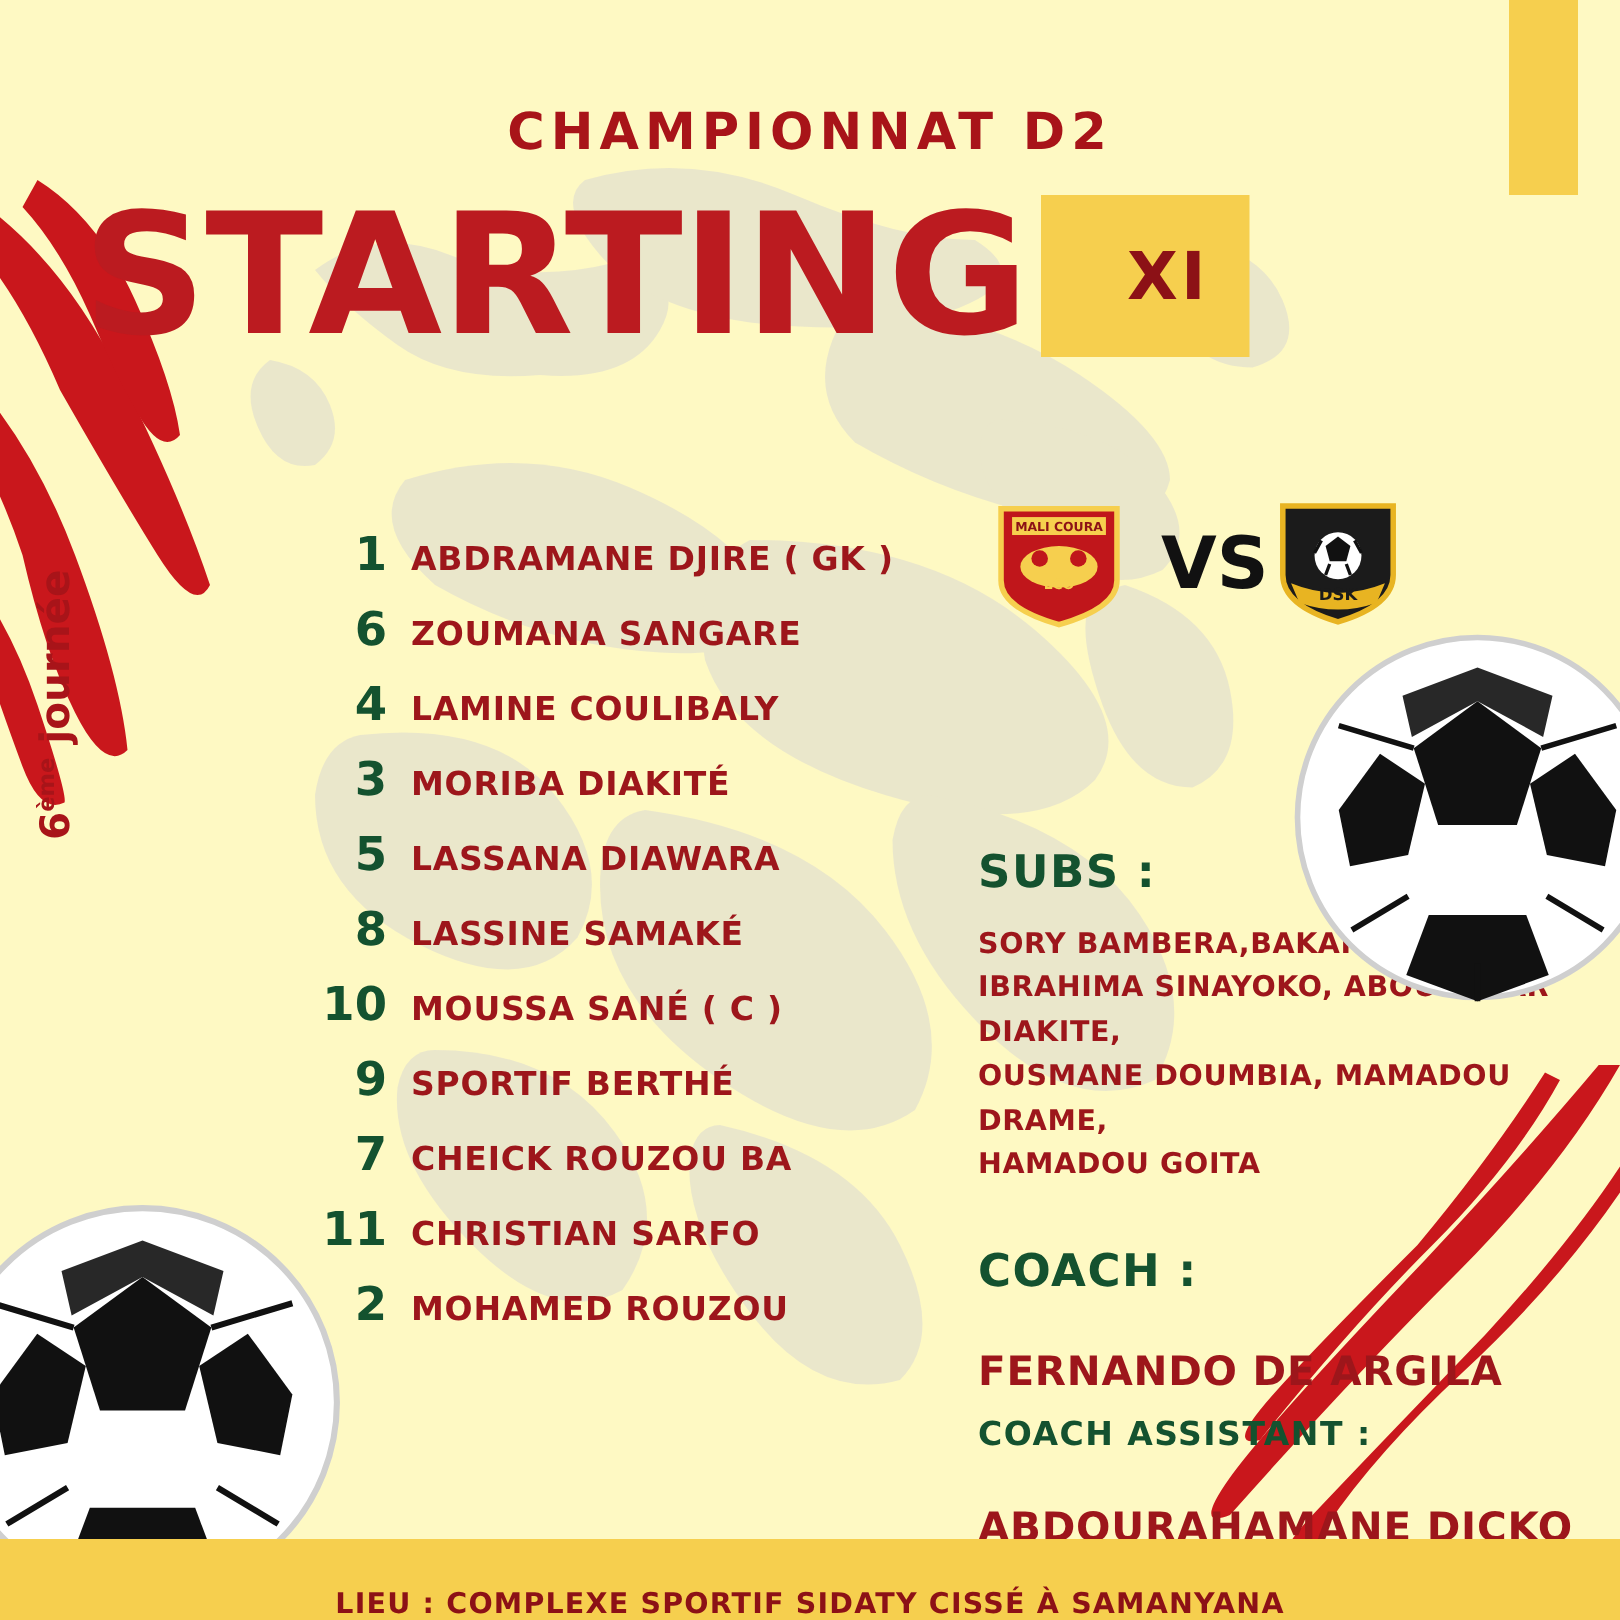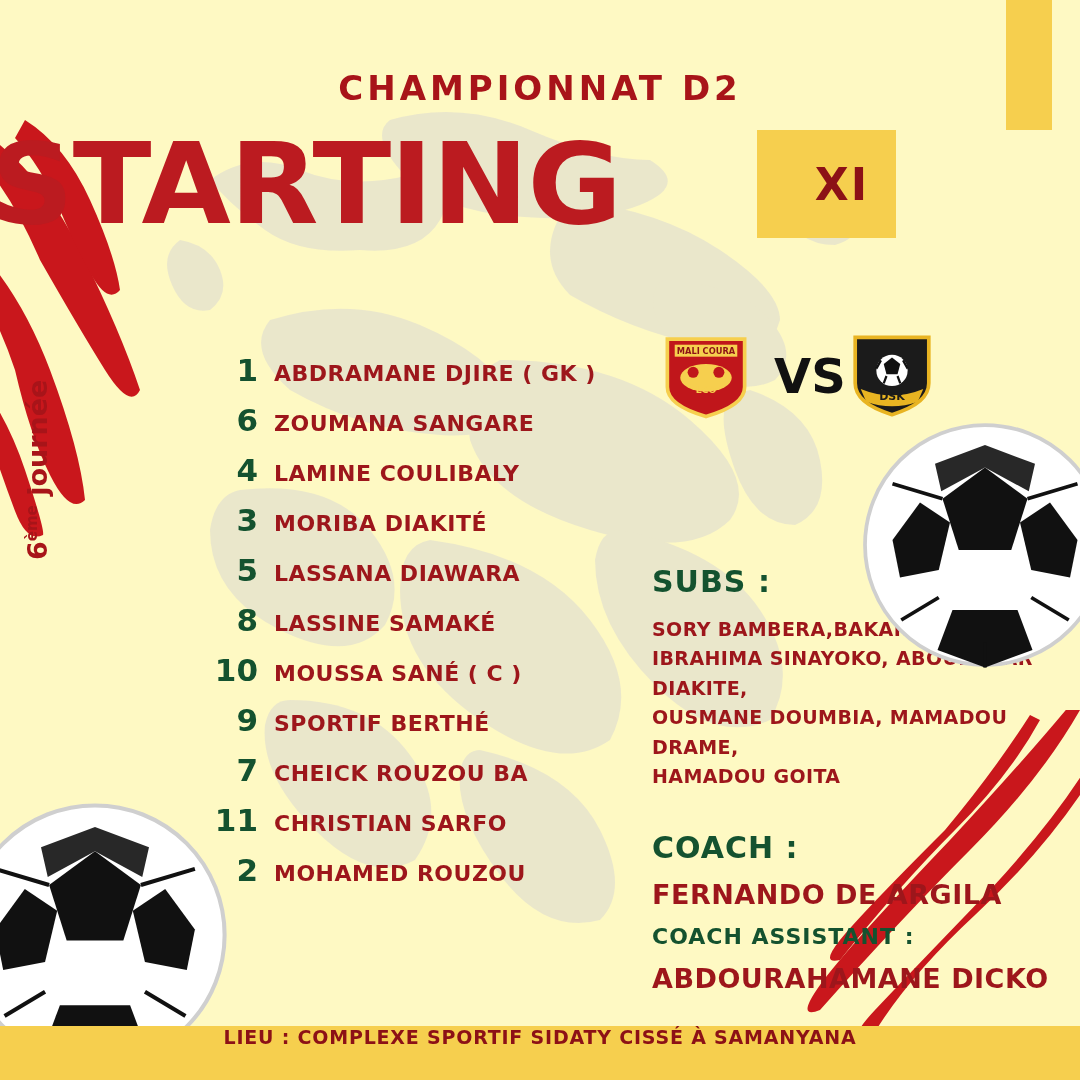--- a/index.html
+++ b/index.html
@@ -64,21 +64,21 @@
 
   
   .footer-band {
     position: absolute;
     left: 0;
     bottom: 0;
     width: 1080px;
     height: 54px;
     background: #f6cf4e;
     display: flex;
-    align-items: flex-start;
+    align-items: flex-end;
     justify-content: center;
   }
   .footer-text {
     color: #8c1116;
     font-weight: bold;
     font-size: 19px;
     letter-spacing: 0.8px;
     font-family: "DejaVu Sans", sans-serif;
     white-space: nowrap;
   }
@@ -96,21 +96,21 @@
     font-size: 34px;
     letter-spacing: 4px;
   }
   .starting-row {
     position: absolute;
     top: 128px;
     left: 0;
     width: 896px;
     display: flex;
     align-items: center;
-    justify-content: space-between;
+    justify-content: center;
   }
   .starting-word {
     color: #bb1b20;
     font-family: "DejaVu Sans", sans-serif;
     font-weight: bold;
     font-size: 112px;
     letter-spacing: -1px;
     line-height: 1;
     transform: scaleX(1.03);
   }
@@ -223,20 +223,21 @@
     letter-spacing: 0.4px;
   }
   .rc-gap-lg { height: 38px; }
   .rc-gap-sm { height: 14px; }
   .rc-value {
     color: #9d161b;
     font-family: "DejaVu Sans", sans-serif;
     font-weight: bold;
     font-size: 27px;
     letter-spacing: 0.5px;
+    margin-top: 20px;
   }
   .rc-head-sm {
     color: #14522f;
     font-family: "DejaVu Sans", sans-serif;
     font-weight: bold;
     font-size: 22px;
     letter-spacing: 1px;
   }
 
   

